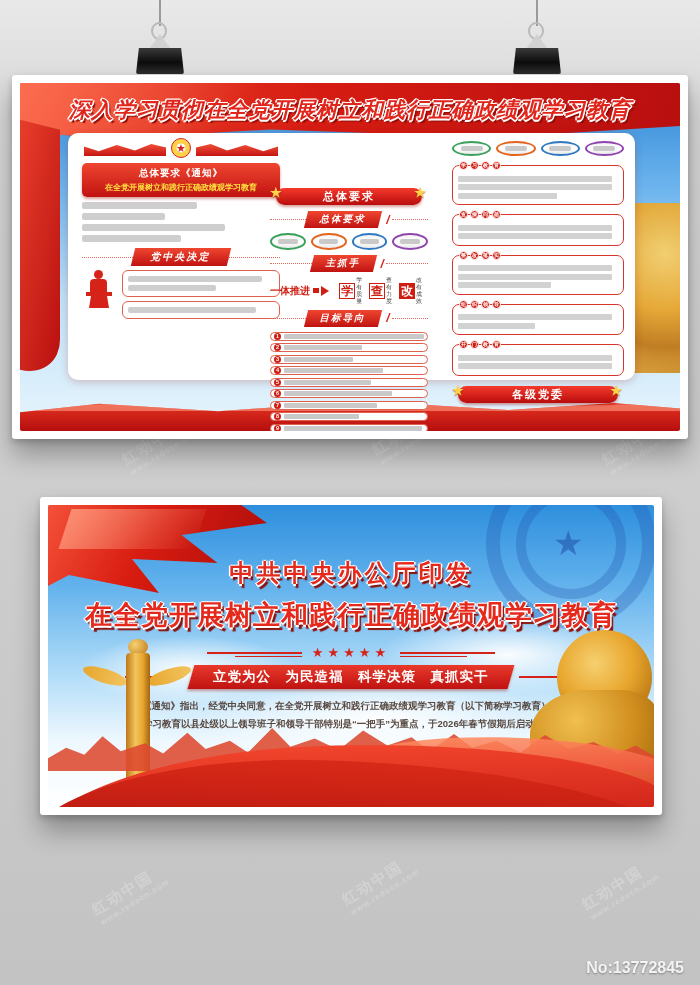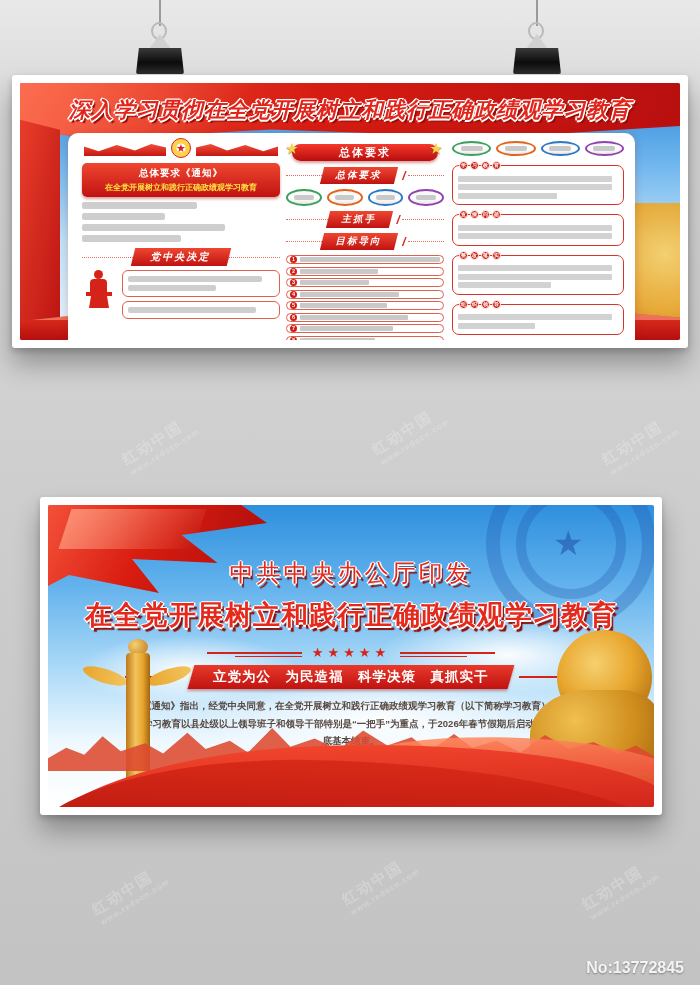--- a/index.html
+++ b/index.html
@@ -25,21 +25,21 @@
   .clip .body { position:absolute; left:6px; top:48px; width:48px; height:26px;
                 background:linear-gradient(180deg,#3a3a3a,#0c0c0c 55%,#2e2e2e);
                 clip-path:polygon(6% 0,94% 0,100% 100%,0 100%); border-radius:2px; }
 
   
   .board { position:absolute; background:#fff; border-radius:3px;
            box-shadow:0 16px 26px rgba(0,0,0,.30), 0 3px 6px rgba(0,0,0,.18); }
   .board-inner { position:absolute; inset:8px; overflow:hidden; border-radius:2px; }
 
   
-  #board1 { left:12px; top:75px; width:676px; height:273px; }
+  #board1 { left:12px; top:75px; width:676px; height:364px; }
   #b1-bg { position:absolute; inset:0; background:linear-gradient(180deg,#2f86d6 0%,#6cb4ee 30%,#bfe2f8 62%,#e8f5fd 100%); }
   .b1-ribbon-top { position:absolute; left:0; top:0; width:100%; height:58px;
       background:linear-gradient(100deg,#f04a30 0%,#d61c12 45%,#b80f0f 100%);
       clip-path:polygon(0 0,100% 0,100% 74%,72% 94%,38% 80%,14% 96%,0 84%); }
   .b1-ribbon-top::after{ content:""; position:absolute; left:-30px; top:-18px; width:55%; height:70px;
       background:linear-gradient(105deg,rgba(255,120,90,.85),rgba(255,120,90,0) 70%);
       transform:skewX(-25deg); }
   .b1-ribbon-left { position:absolute; left:-14px; top:40px; width:54px; height:250px;
       background:linear-gradient(100deg,#ef4630,#b80f0f); transform:skewY(14deg); border-radius:0 0 40px 0; }
   .b1-gold { position:absolute; right:0; top:120px; width:50px; height:170px;
@@ -53,21 +53,21 @@
 
   .b1-title { position:absolute; left:0; top:12px; width:100%; text-align:center;
       font-size:21.5px; font-weight:900; font-style:italic; letter-spacing:1px; color:#e1251b; white-space:nowrap;
       text-shadow:-1.5px 0 0 #fff,1.5px 0 0 #fff,0 -1.5px 0 #fff,0 1.5px 0 #fff,
                   -1px -1px 0 #fff,1px 1px 0 #fff,2.5px 3px 1px #8d0d06; }
 
   .b1-panel { position:absolute; left:48px; top:50px; width:567px; height:247px; background:#fff;
       border-radius:10px; box-shadow:0 2px 8px rgba(150,30,20,.25); }
   .col { position:absolute; top:5px; }
   #col-left { left:14px; width:198px; }
-  #col-mid { left:218px; width:158px; }
+  #col-mid { left:202px; width:158px;margin-top:44px; }
   #col-right { left:384px; width:172px; }
 
   
   .flags { position:relative; height:23px; margin-bottom:2px; }
   .flag { position:absolute; top:6px; width:82px; height:12px; background:linear-gradient(180deg,#f2503a,#c41511);
           clip-path:polygon(0 30%,18% 0,38% 55%,60% 8%,82% 60%,100% 20%,100% 100%,0 100%); }
   .flag.l { left:2px; transform:scaleX(-1); }
   .flag.r { right:2px; }
   .star-badge { position:absolute; left:50%; top:0; transform:translateX(-50%); width:20px; height:20px;
           border-radius:50%; background:radial-gradient(circle,#fff 0 35%,#ffd24a 36% 100%); border:1.5px solid #d6231a;
@@ -148,21 +148,21 @@
   #board2 { left:40px; top:497px; width:622px; height:318px; }
   #b2-bg { position:absolute; inset:0; background:linear-gradient(180deg,#2f8fdd 0%,#5fb0ec 25%,#aedbf8 55%,#eef8fe 78%,#fff 100%); }
   .cloud { position:absolute; background:radial-gradient(ellipse at center,rgba(255,255,255,.95),rgba(255,255,255,0) 70%); border-radius:50%; }
   .emblem { position:absolute; border-radius:50%; border-style:solid; border-color:rgba(30,80,170,.28); }
   .emblem-star { position:absolute; color:rgba(25,70,160,.5); }
   .b2-flag { position:absolute; left:-6px; top:-4px; width:225px; height:100px;
       background:linear-gradient(115deg,#f5543c 0%,#d81c10 45%,#a90c0c 100%);
       clip-path:polygon(0 0,86% 0,100% 22%,62% 34%,78% 62%,40% 58%,52% 92%,12% 74%,0 88%); }
   .b2-flag::after { content:""; position:absolute; left:10%; top:8%; width:60%; height:40%;
       background:linear-gradient(120deg,rgba(255,160,130,.8),rgba(255,160,130,0)); transform:skewX(-18deg); }
-  .b2-t1 { position:absolute; left:0; top:52px; width:100%; text-align:center; font-size:24px; font-weight:400;
+  .b2-t1 { position:absolute; left:0; top:52px; width:100%; text-align:center; font-size:24px; font-weight:700;
       letter-spacing:3px; color:#e5291c; white-space:nowrap;
       text-shadow:-1.5px 0 0 #fff,1.5px 0 0 #fff,0 -1.5px 0 #fff,0 1.5px 0 #fff,2.5px 3.5px 1px #8d0d06; }
   .b2-t2 { position:absolute; left:0; top:92px; width:100%; text-align:center; font-size:27px; font-weight:900;
       letter-spacing:1px; color:#e5291c; white-space:nowrap;
       text-shadow:-1.5px 0 0 #fff,1.5px 0 0 #fff,0 -1.5px 0 #fff,0 1.5px 0 #fff,3px 4px 1px #8d0d06; }
   .star-div { position:absolute; left:0; top:140px; width:100%; display:flex; align-items:center;
       justify-content:center; gap:10px; }
   .star-div .ln { width:95px; height:2px; background:#d6231a; position:relative; }
   .star-div .ln::after { content:""; position:absolute; top:4px; width:70%; height:1px; background:#d6231a; }
   .star-div .ln.l::after { right:0; } .star-div .ln.r::after { left:0; }
@@ -293,20 +293,36 @@
           <div class="oval" style="border-color:#9044ad;">
               <span class="ob"></span>
             </div>
         </div>
         <div class="subb">
           <span class="dots"></span>
             <span class="tag">主抓手</span>
             <span class="slash">/</span>
             <span class="dots"></span>
         </div>
+        <div class="push-row">
+          <span class="push-label">一体推进</span>
+          <span class="arrow-stem"></span>
+            <span class="arrow-ic"></span>
+          <span class="xcg">
+            <span class="bigchar">学</span>
+            <span class="sidelab" style="white-space:pre-line;">学有
+质量</span>
+            <span class="bigchar">查</span>
+            <span class="sidelab" style="white-space:pre-line;">查有
+力度</span>
+            <span class="bigchar filled">改</span>
+            <span class="sidelab" style="white-space:pre-line;">改有
+成效</span>
+          </span>
+        </div>
         <div class="subb">
           <span class="dots"></span>
             <span class="tag">目标导向</span>
             <span class="slash">/</span>
             <span class="dots"></span>
         </div>
         <div>
           <div class="goalrow">
               <span class="gnum">1</span>
               <span class="grb" style="width:94%;"></span>
@@ -444,21 +460,20 @@
 
     <div class="slogan-row">
       <span class="sl"></span>
       <span class="slogan"><span>立党为公　为民造福　科学决策　真抓实干</span></span>
       <span class="sl"></span>
     </div>
 
     <div class="b2-para">
       <div>《通知》指出，经党中央同意，在全党开展树立和践行正确政绩观学习教育（以下简称学习教育）。</div>
       <div>学习教育以县处级以上领导班子和领导干部特别是“一把手”为重点，于2026年春节假期后启动、7月</div>
-      <div>底基本结束。</div>
     </div>
 
     <div class="huabiao">
       <div class="topball"></div>
         <div class="wing wl"></div>
         <div class="wing wr"></div>
         <div class="pillar"></div>
     </div>
     <div class="lion">
       <div class="mane"></div>

